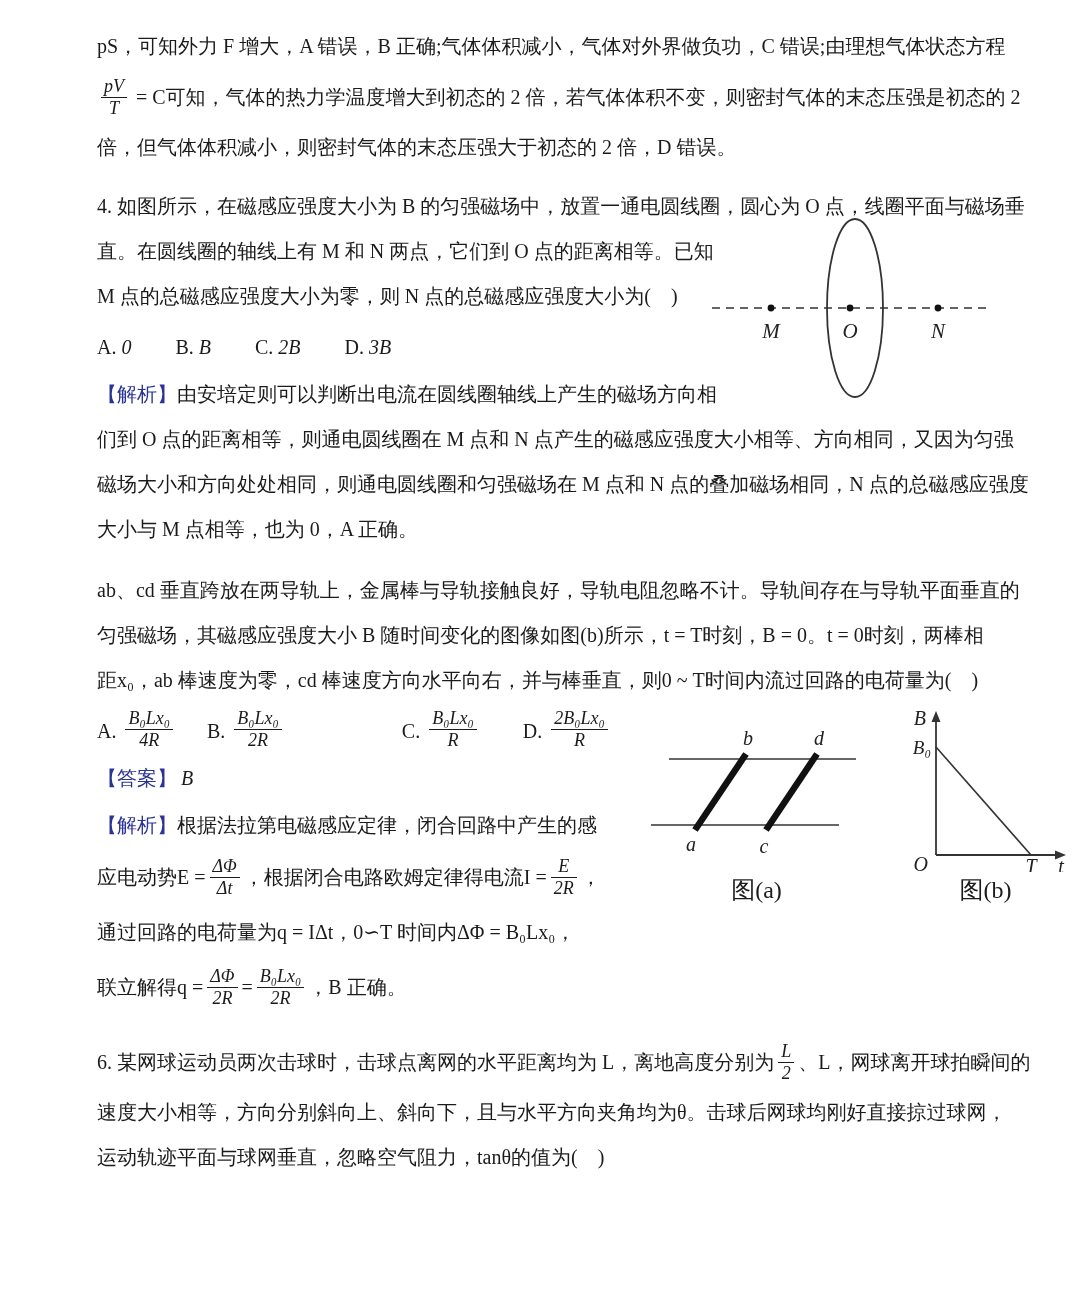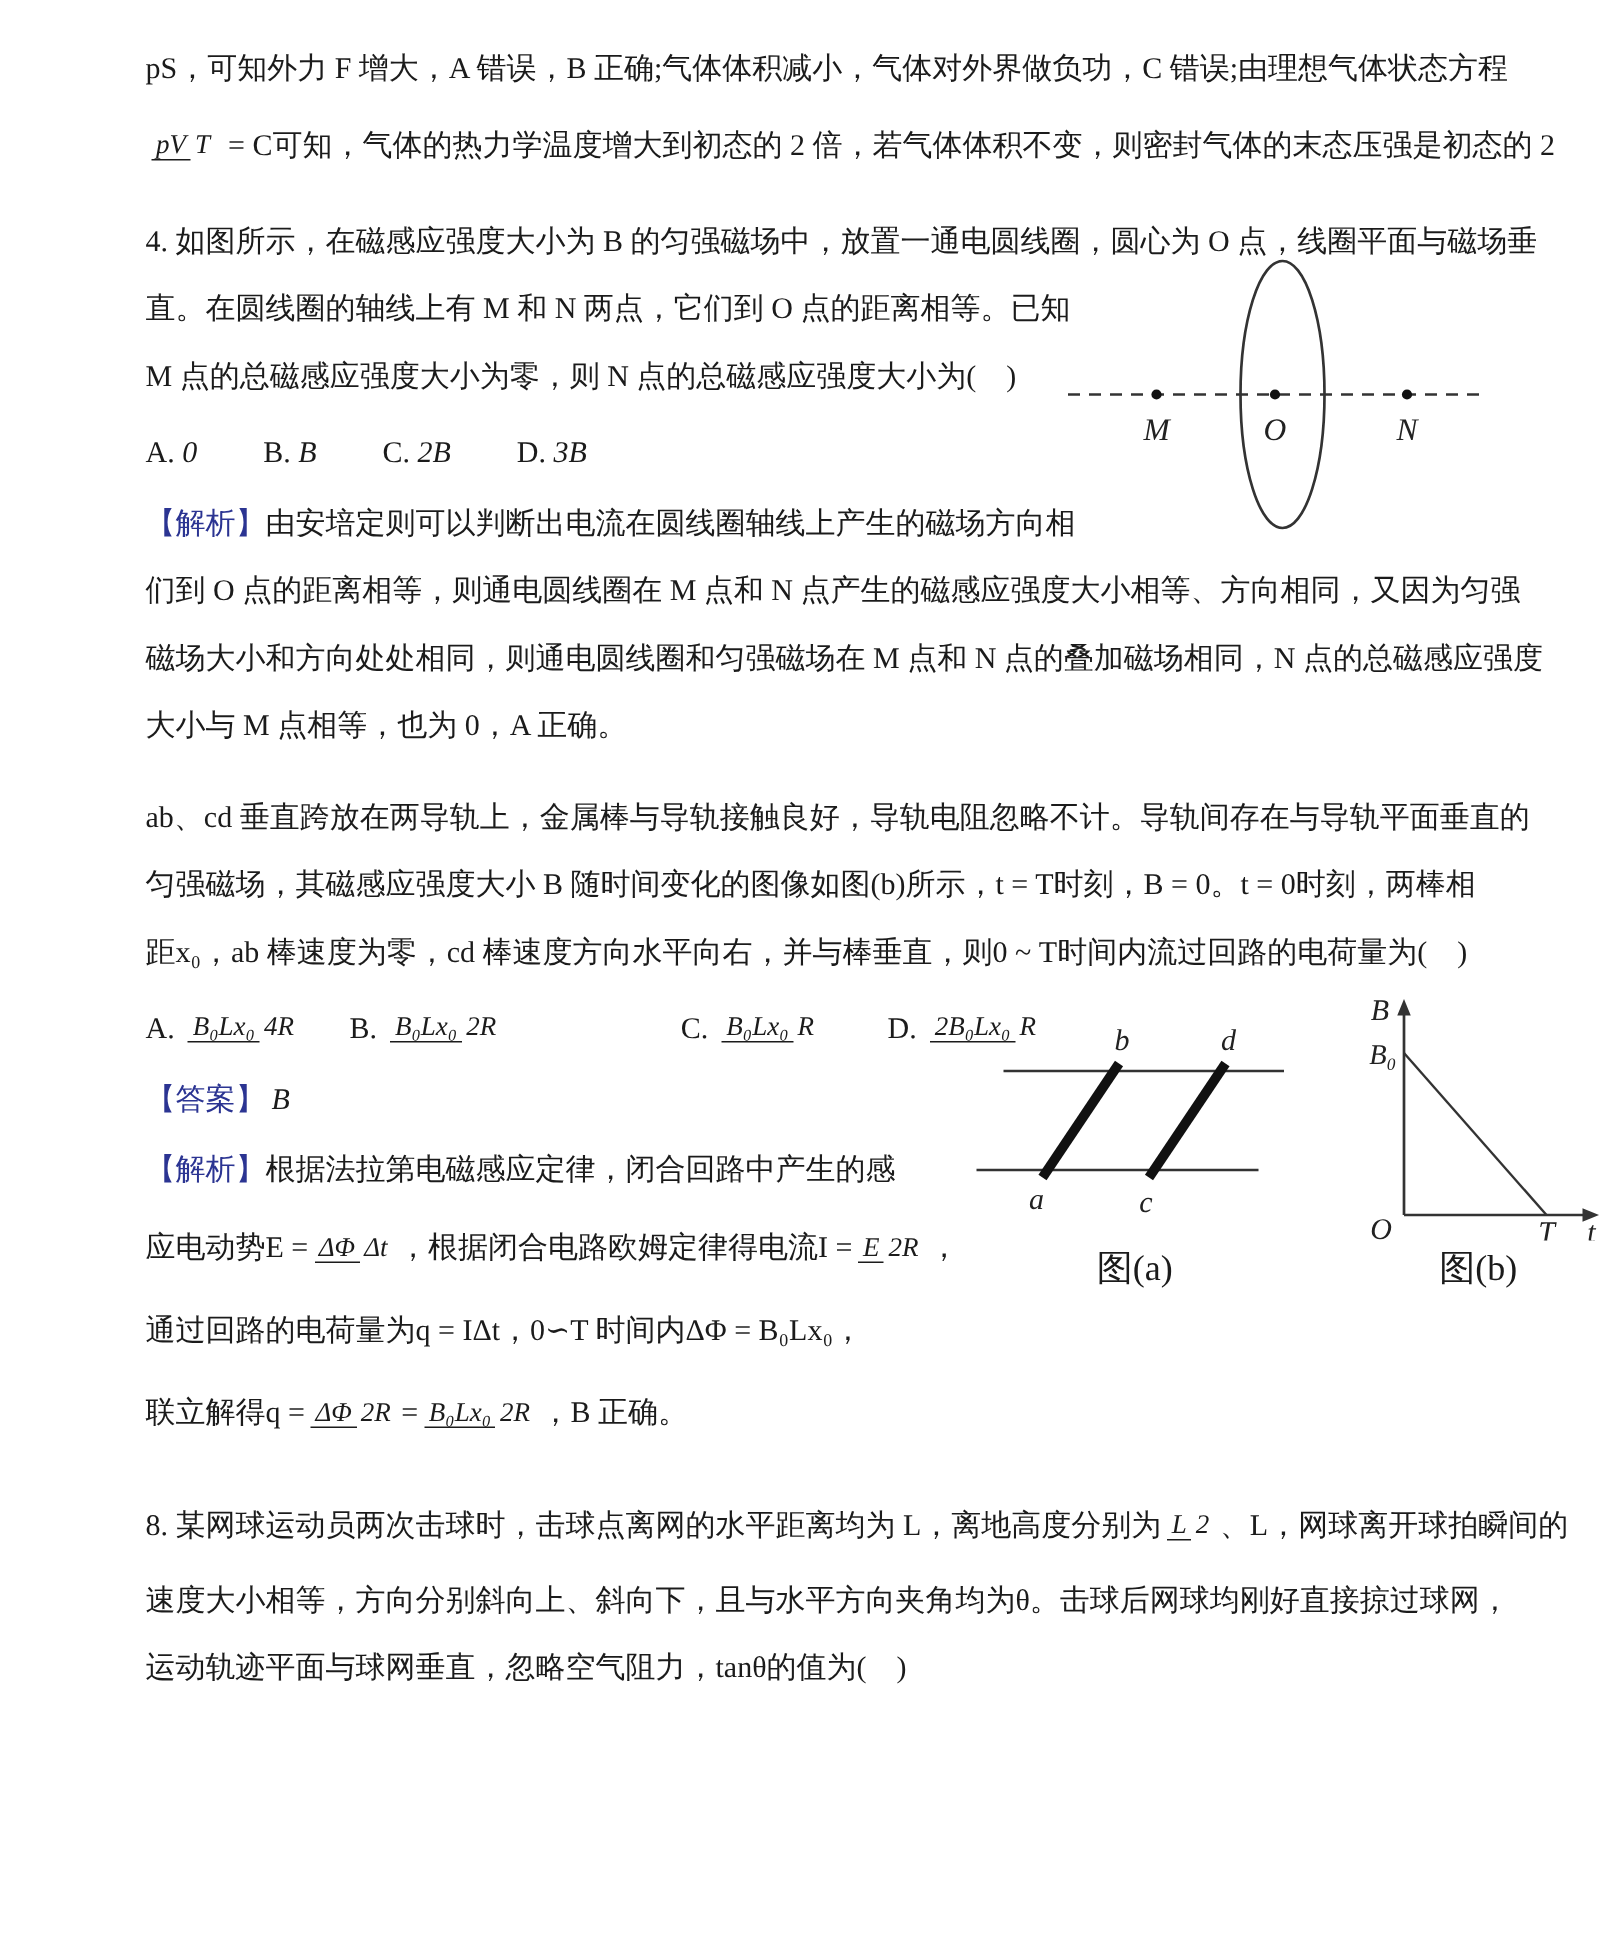--- a/index.html
+++ b/index.html
@@ -12,21 +12,21 @@
     font-size:20px;
   }
   .content { padding:24px 95px 0 97px; position:relative; }
   .line { line-height:45px; white-space:nowrap; }
   .tag { color:#2b3492; }
   .ansline { line-height:45px; margin-top:2px; white-space:nowrap; }
   .ans-letter { font-style:italic; margin-left:4px; }
 
   
   .frac {
-    display:inline-flex; flex-direction:row; text-align:center;
+    display:inline-flex; flex-direction:column; text-align:center;
     vertical-align:middle; line-height:1.15; font-style:italic;
     font-size:18px; margin:0 4px; position:relative; top:-2px;
   }
   .frac .num { border-bottom:1.4px solid #1b1b1b; padding:0 3px; display:block; }
   .frac .den { padding:0 3px; display:block; }
 
   
   .q4 { position:relative; margin-top:14px; }
   .q4-figure { position:absolute; top:26px; right:-6px; width:282px; height:196px; }
 
@@ -61,20 +61,21 @@
 <div class="content">
 
   <div>
     <div class="line">pS，可知外力 F 增大，A 错误，B 正确;气体体积减小，气体对外界做负功，C 错误;由理想气体状态方程</div>
     <div class="line" style="line-height:56px;">
       <span class="frac">
           <span class="num">pV</span>
           <span class="den">T</span>
         </span><span> = C可知，气体的热力学温度增大到初态的 2 倍，若气体体积不变，则密封气体的末态压强是初态的 2</span>
     </div>
+    <div class="line">倍，但气体体积减小，则密封气体的末态压强大于初态的 2 倍，D 错误。</div>
   </div>
 
   <div class="q4">
     <div class="q4-figure">
       <svg viewBox="0 0 282 196" width="282" height="196">
         <line x1="3" y1="98" x2="279" y2="98" stroke="#333" stroke-width="1.6" stroke-dasharray="8 6"></line>
         <ellipse cx="146" cy="98" rx="28" ry="89" fill="none" stroke="#333" stroke-width="1.8"></ellipse>
         <circle cx="62" cy="98" r="3.4" fill="#111"></circle>
         <circle cx="141" cy="98" r="3.4" fill="#111"></circle>
         <circle cx="229" cy="98" r="3.4" fill="#111"></circle>
@@ -206,21 +207,21 @@
             <text x="163" y="166" text-anchor="middle" font-size="20" class="it">t</text>
           </svg>
           <div class="fig-caption">图(b)</div>
         </div>
       </div>
     </div>
   </div>
 
   <div class="q6">
     <div class="line" style="line-height:56px;">
-      <span>8. 某网球运动员两次击球时，击球点离网的水平距离均为 L，离地高度分别为</span><span class="frac">
+      <span>6. 某网球运动员两次击球时，击球点离网的水平距离均为 L，离地高度分别为</span><span class="frac">
           <span class="num">L</span>
           <span class="den">2</span>
         </span><span>、L，网球离开球拍瞬间的</span>
     </div>
     <div class="line">速度大小相等，方向分别斜向上、斜向下，且与水平方向夹角均为θ。击球后网球均刚好直接掠过球网，</div>
     <div class="line">运动轨迹平面与球网垂直，忽略空气阻力，tanθ的值为(　)</div>
 
   </div>
 
 </div>

